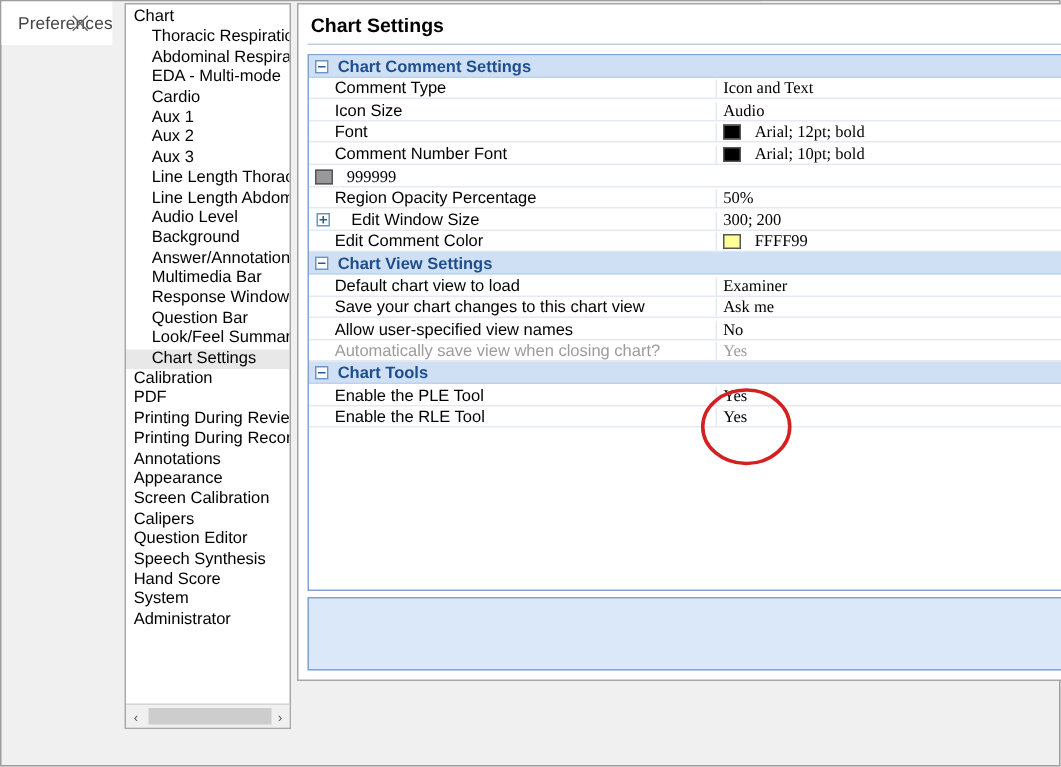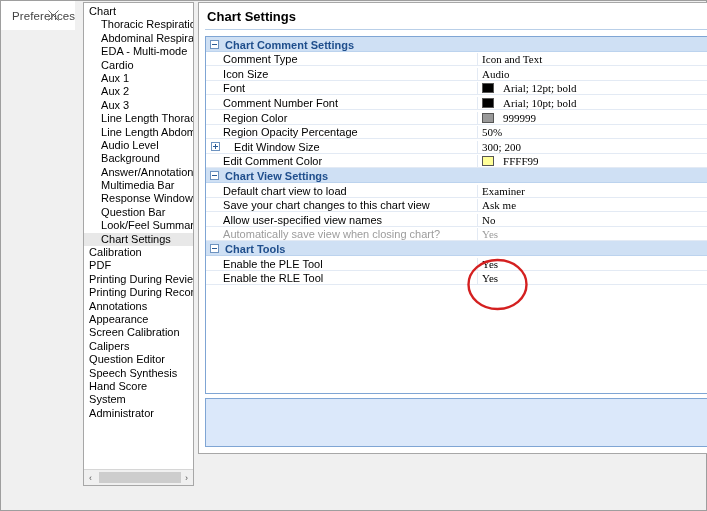--- a/index.html
+++ b/index.html
@@ -278,23 +278,20 @@
               <span class="swatch" style="background: rgb(0, 0, 0);"></span>
               <span>Arial; 10pt; bold</span>
             </div>
             <div class="cell-btn">
               <span class="editbtn">
                 <span class="dots">•••</span>
               </span>
             </div>
           </div>
           <div class="grid-row">
-            <div class="cell-name">
-              <span class="label">Region Color</span>
-            </div>
             <div class="cell-value">
               <span class="swatch" style="background: rgb(153, 153, 153);"></span>
               <span>999999</span>
             </div>
             <div class="cell-btn">
               <span class="editbtn">
                 <span class="tri"></span>
               </span>
             </div>
           </div>

